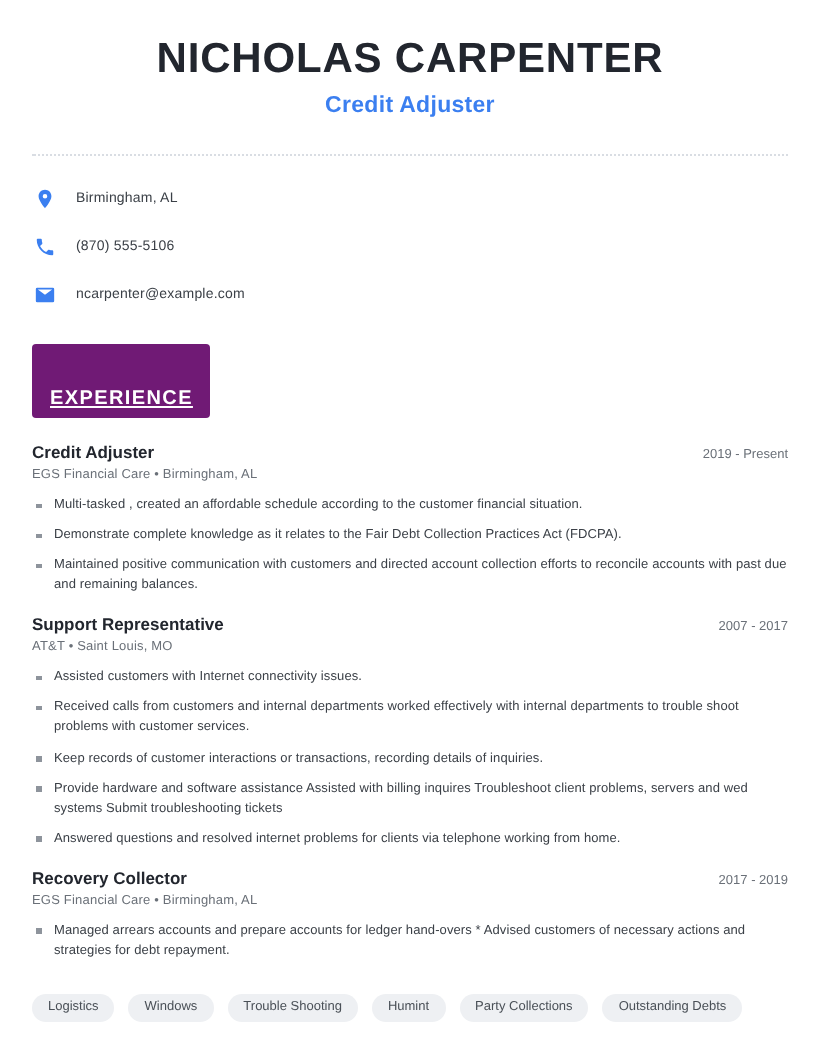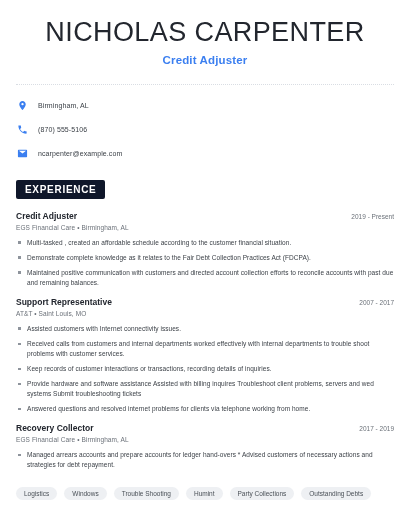--- a/index.html
+++ b/index.html
@@ -8,21 +8,21 @@
     background: #ffffff;
     font-family: "Liberation Sans", sans-serif;
     color: #2b2f36;
     overflow: hidden;
   }
   .page { width: 410px; height: 530px; padding: 0 16px; position: relative; }
 
   
   .header { text-align: center; padding-top: 18px; }
   .name {
-    font-size: 27px; font-weight: 400; letter-spacing: .4px;
+    font-size: 21px; font-weight: 700; letter-spacing: .4px;
     color: #22262e; line-height: 1.1;
   }
   .job-title {
     margin-top: 6px;
     font-size: 11.5px; font-weight: 700; letter-spacing: .15px;
     color: #3b7ff0;
   }
   .divider {
     margin-top: 18px;
     border-top: 1px dotted #d9dde3;
@@ -39,24 +39,25 @@
     width: 13px; height: 13px; flex: 0 0 13px;
     display: flex; align-items: center; justify-content: center;
     margin-right: 9px;
   }
   .c-icon svg { display: block; }
   .c-text { font-size: 7px; color: #3b4047; letter-spacing: .1px; }
 
   
   .sec-badge {
     display: inline-block;
-    background: #0f172a; color: #ffffff;
+    background: #701a75; color: #ffffff;
     font-size: 10px; font-weight: 700; letter-spacing: .7px;
-    padding: 4px 9px 4px 9px;
+    padding: 22px 9px 4px 9px;
     border-radius: 2px;
+    text-decoration: underline;
   }
   .section { margin-top: 16px; }
   .section-body { margin-top: 12px; }
 
   
   .job { margin-bottom: 9px; }
   .job-head { display: flex; align-items: baseline; justify-content: space-between; }
   .job-role { font-size: 8.5px; font-weight: 700; color: #22262e; }
   .job-dates { font-size: 6.5px; color: #6a7078; white-space: nowrap; }
   .job-meta { font-size: 6.5px; color: #6a7078; margin-top: 3px; letter-spacing: .1px; }

